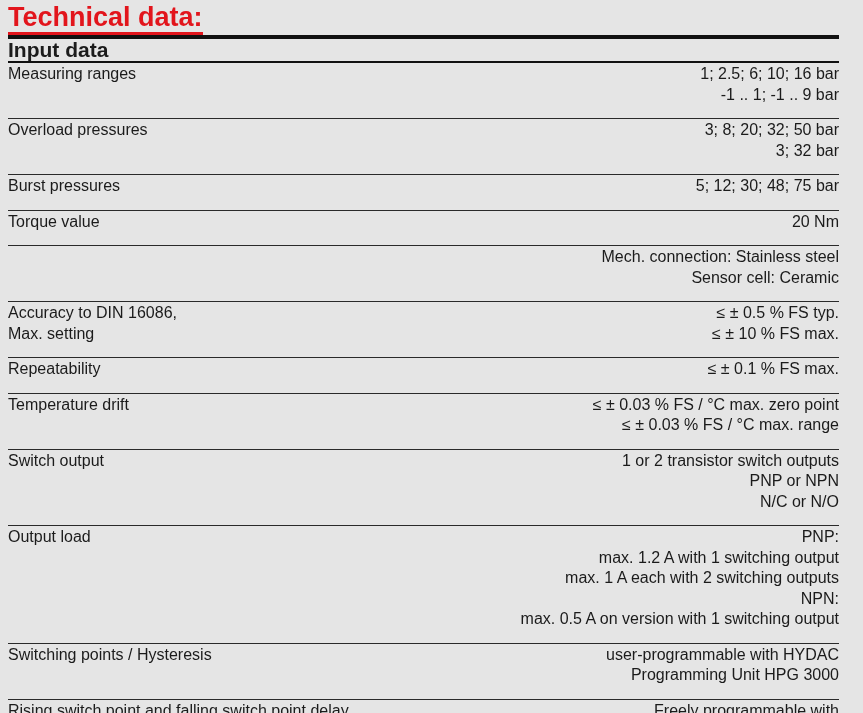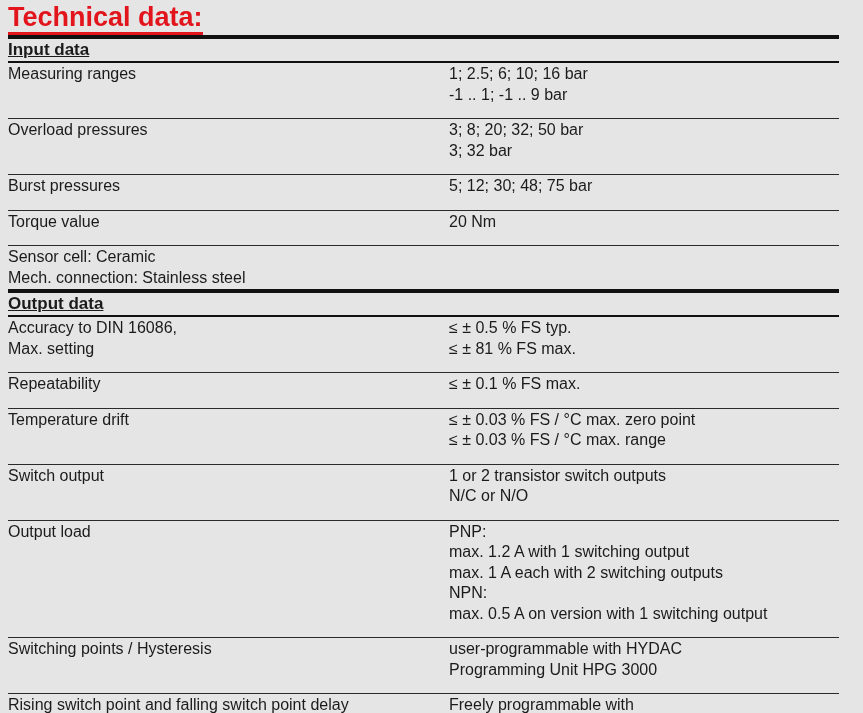--- a/index.html
+++ b/index.html
@@ -8,30 +8,29 @@
     width:863px;height:713px;box-sizing:border-box;
     padding:3px 24px 0 8px;overflow:hidden;background:#e5e5e5;
   }
   .title{
     display:inline-block;margin:0 0 0 0;
     font-size:27px;font-weight:bold;line-height:28px;
     color:#e2151c;border-bottom:3px solid #e2151c;padding-bottom:1px;
   }
   .table{border-bottom:2px solid #111;}
   .section-header{
-    font-size:17px;font-weight:bold;line-height:19px;
+    font-size:21px;font-weight:bold;line-height:19px;
     border-top:4px solid #111;border-bottom:2px solid #111;
     padding:1px 0 2px 0;
-    text-decoration:underline;
   }
-  .row{display:flex;align-items:stretch;gap:12px;}
+  .row{display:flex;align-items:stretch;}
   .row + .row{border-top:1px solid #2a2a2a;margin-top:12px;}
   .cell{font-size:16px;line-height:20.5px;padding-top:1px;padding-bottom:1px;}
   .label-cell{flex:0 0 429px;box-sizing:border-box;padding-right:10px;}
-  .value-cell{flex:1 1 auto;}
+  .value-cell{flex:1 1 auto;text-align:right;}
   .line{white-space:nowrap;}
 </style>
 </head>
 <body>
 
 <div class="page">
   <h1 class="title">Technical data:</h1>
   <div class="table">
       <div class="section-header">Input data</div>
       <div class="row">
@@ -63,33 +62,32 @@
       <div class="row">
         <div class="cell label-cell">
           <div class="line">Torque value</div>
         </div>
         <div class="cell value-cell">
           <div class="line">20 Nm</div>
         </div>
       </div>
       <div class="row">
         <div class="cell value-cell">
+          <div class="line">Mech. connection: Stainless steel</div>
           <div class="line">Sensor cell: Ceramic</div>
-          <div class="line">Mech. connection: Stainless steel</div>
         </div>
       </div>
-      <div class="section-header">Output data</div>
       <div class="row">
         <div class="cell label-cell">
           <div class="line">Accuracy to DIN 16086,</div>
           <div class="line">Max. setting</div>
         </div>
         <div class="cell value-cell">
           <div class="line">≤ ± 0.5 % FS typ.</div>
-          <div class="line">≤ ± 81 % FS max.</div>
+          <div class="line">≤ ± 10 % FS max.</div>
         </div>
       </div>
       <div class="row">
         <div class="cell label-cell">
           <div class="line">Repeatability</div>
         </div>
         <div class="cell value-cell">
           <div class="line">≤ ± 0.1 % FS max.</div>
         </div>
       </div>
@@ -101,20 +99,21 @@
           <div class="line">≤ ± 0.03 % FS / °C max. zero point</div>
           <div class="line">≤ ± 0.03 % FS / °C max. range</div>
         </div>
       </div>
       <div class="row">
         <div class="cell label-cell">
           <div class="line">Switch output</div>
         </div>
         <div class="cell value-cell">
           <div class="line">1 or 2 transistor switch outputs</div>
+          <div class="line">PNP or NPN</div>
           <div class="line">N/C or N/O</div>
         </div>
       </div>
       <div class="row">
         <div class="cell label-cell">
           <div class="line">Output load</div>
         </div>
         <div class="cell value-cell">
           <div class="line">PNP:</div>
           <div class="line">max. 1.2 A with 1 switching output</div>

